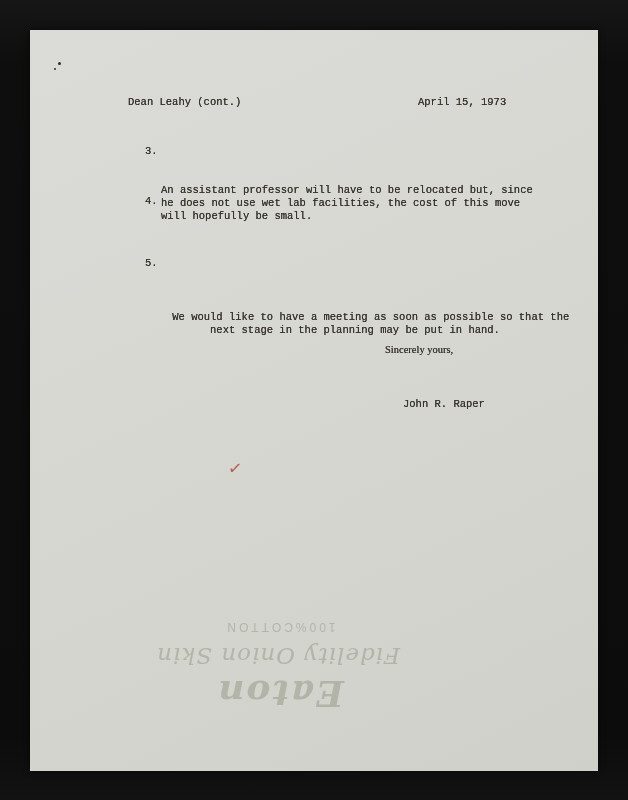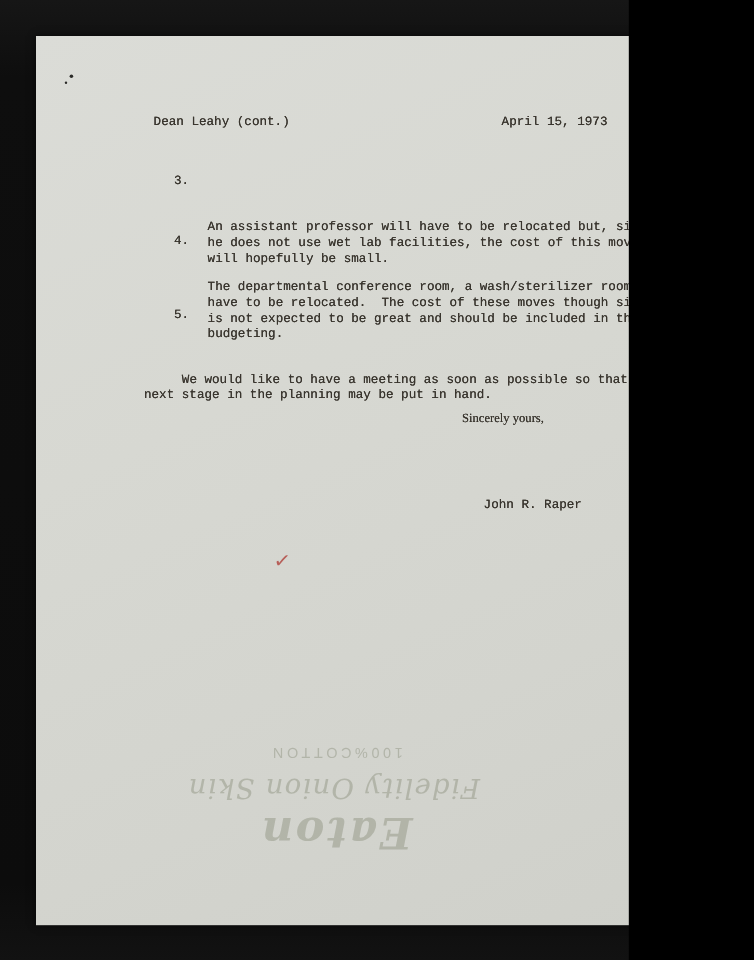--- a/index.html
+++ b/index.html
@@ -1,20 +1,20 @@
 <!DOCTYPE html>
 <html><head>
 <meta charset="utf-8">
 <style>
   * { box-sizing: border-box; }
   html, body { margin: 0; padding: 0; background: #000; }
 
   .scan-frame {
     position: relative;
-    width: 524px;
+    width: 628px;
     height: 800px;
     background: linear-gradient(180deg, #161616 0%, #0e0e0e 8%, #0c0c0c 92%, #121212 100%);
     overflow: hidden;
     font-family: "Liberation Mono", "DejaVu Sans Mono", monospace;
   }
 
   .paper {
     position: absolute;
     left: 30px; top: 30px;
     width: 568px; height: 741px;
@@ -26,21 +26,21 @@
     position: absolute;
     color: #39352e;
     font-size: 10.5px;
     line-height: 13px;
     white-space: pre-wrap;
     text-shadow: 0 0 0.4px #39352e;
   }
 
   .item { position: absolute; width: 440px; }
   .item .num { position: absolute; left: 0; top: 0; }
-  .item .itext { display: block; margin-left: 28px; white-space: pre-wrap; }
+  .item .itext { display: block; margin-left: 16px; white-space: pre-wrap; }
 
   .speck { position: absolute; background: #2b2b28; border-radius: 50%; }
 
   .check-mark {
     position: absolute;
     color: #b24a44;
     font-size: 17px;
     line-height: 17px;
     transform: rotate(6deg);
     opacity: 0.85;
@@ -94,35 +94,31 @@
 
     <div class="item txt" style="left:115px; top:115px;">
       <span class="num">3.</span>
       <span class="itext">An assistant professor will have to be relocated but, since
 he does not use wet lab facilities, the cost of this move
 will hopefully be small.</span>
     </div>
 
     <div class="item txt" style="left:115px; top:165px;">
       <span class="num">4.</span>
-      <span class="itext">The departmental conference room, a wash/sterilizer room, will
-have to be relocated.  The cost of these moves though significant
-is not expected to be great and should be included in the overall
-budgeting.</span>
     </div>
 
     <div class="item txt" style="left:115px; top:227px;">
       <span class="num">5.</span>
     </div>
 
-    <div class="txt" style="left:90px; top:281px; width:440px;">     We would like to have a meeting as soon as possible so that the
+    <div class="txt" style="left:105px; top:281px; width:440px;text-align:center;">     We would like to have a meeting as soon as possible so that the
 next stage in the planning may be put in hand.</div>
 
     <div class="txt" style="left:355px; top:313px;font-family:Liberation Serif, serif;">Sincerely yours,</div>
-    <div class="txt" style="left:373px; top:385px;font-family:Liberation Mono, monospace;">John R. Raper</div>
+    <div class="txt" style="left:373px; top:368px;font-family:Liberation Mono, monospace;">John R. Raper</div>
 
 
     <div class="check-mark" style="left:198px; top:430px;">✓</div>
 
     <div class="watermark">
       <div class="wm-brand">Eaton</div>
       <div class="wm-product">Fidelity Onion Skin</div>
       <div class="wm-cotton">100%COTTON</div>
     </div>
 

